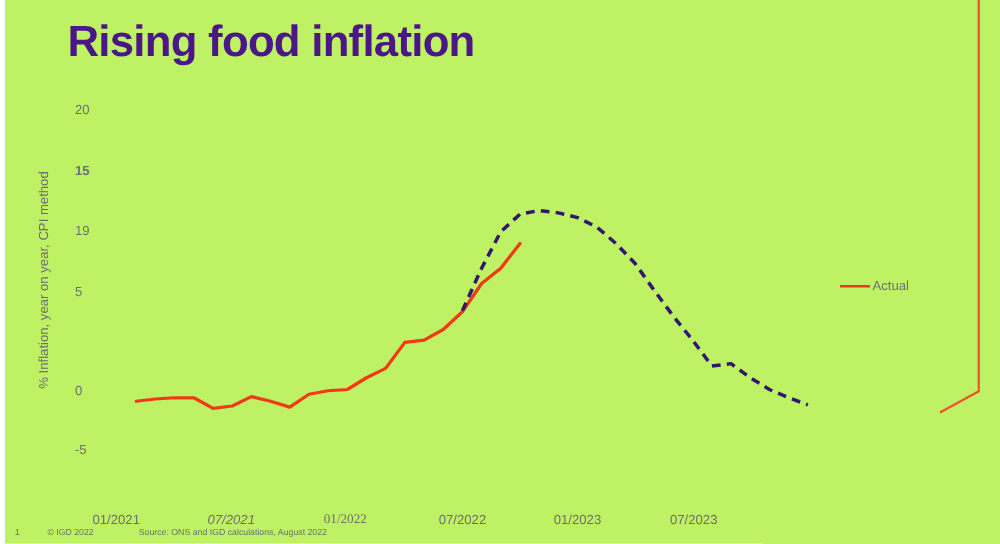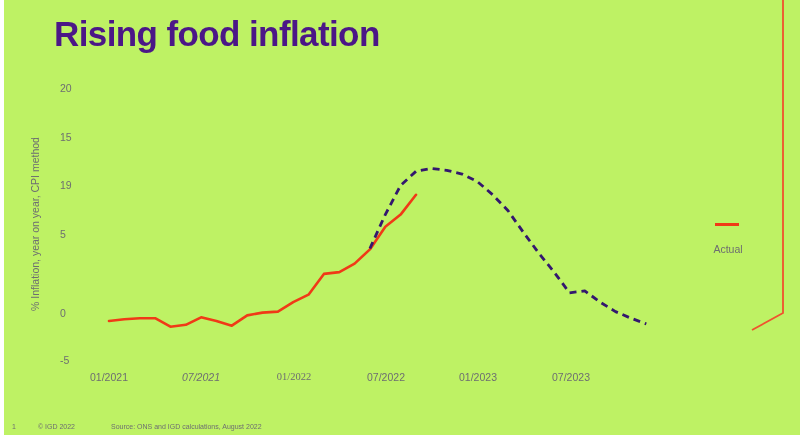--- a/index.html
+++ b/index.html
@@ -54,35 +54,35 @@
   }
   .ytick {
     position: absolute;
     width: 34px;
     font-size: 10.5px;
     color: #6d6e71;
   }
   .xtick {
     position: absolute;
     width: 70px;
-    text-align: center;
+    text-align: left;
     font-size: 10.5px;
     color: #6d6e71;
+    margin-top: 39px;
   }
   #legend {
     position: absolute;
     left: 668px;
     top: 219px;
     width: 110px;
   }
   .legend-row {
     display: flex;
     align-items: center;
     height: 19px;
-    flex-direction: column;
   }
   .legend-swatch {
     width: 24px;
     height: 10px;
     flex: 0 0 24px;
     position: relative;
   }
   .legend-swatch .bar {
     position: absolute;
     left: 0;
@@ -129,21 +129,21 @@
 
 <div id="slide">
 
   <div id="title">Rising food inflation</div>
 
   <div id="chart-area">
 
     <div class="axis-label-y">% Inflation, year on year, CPI method</div>
 
     <div class="ytick" style="left:56px; top:82px;">20</div>
-    <div class="ytick" style="left:56px; top:131px;">15</div>
+    <div class="ytick" style="left:56px; top:131px;font-weight:bold;">15</div>
     <div class="ytick" style="left:56px; top:179px;">19</div>
     <div class="ytick" style="left:56px; top:228px;">5</div>
     <div class="ytick" style="left:56px; top:307px;">0</div>
     <div class="ytick" style="left:56px; top:354px;">-5</div>
 
     <div class="xtick" style="left:70px;  top:371px;">01/2021</div>
     <div class="xtick" style="left:162px; top:371px;font-style:italic;">07/2021</div>
     <div class="xtick" style="left:255px; top:371px;font-family:Liberation Serif, serif;">01/2022</div>
     <div class="xtick" style="left:347px; top:371px;">07/2022</div>
     <div class="xtick" style="left:439px; top:371px;">01/2023</div>

